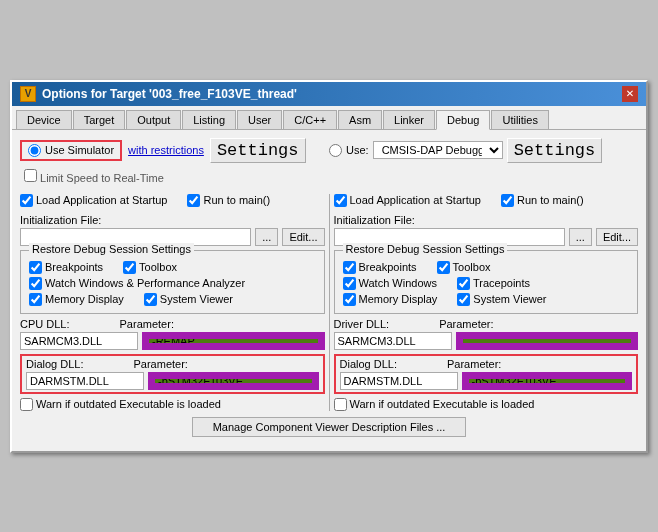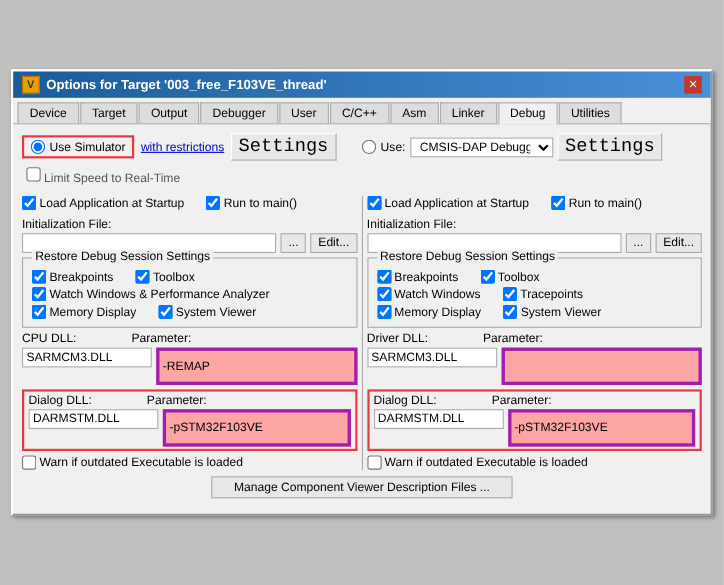--- a/index.html
+++ b/index.html
@@ -202,23 +202,23 @@
     }
     .dll-input {
       border: 1px solid #aaa;
       background: white;
       height: 18px;
       padding: 1px 3px;
       font-size: 11px;
       width: 118px;
     }
     .param-input {
-      border: 3px solid #a21caf;
-      background: #fca5a5;
-      height: 34px;
+      border: 7px solid #a21caf;
+      background: #4d7c0f;
+      height: 18px;
       padding: 1px 3px;
       font-size: 11px;
       flex: 1;
     }
     .dialog-dll-group {
       border: 2px solid #e63946;
       padding: 2px 4px;
       margin-top: 4px;
     }
     .warn-check {
@@ -277,21 +277,21 @@
       <div class="title-icon">V</div>
       <span>Options for Target '003_free_F103VE_thread'</span>
     </div>
     <button class="close-btn">✕</button>
   </div>
 
   <div class="tabs">
     <div class="tab">Device</div>
     <div class="tab">Target</div>
     <div class="tab">Output</div>
-    <div class="tab">Debugger</div>
+    <div class="tab">Listing</div>
     <div class="tab">User</div>
     <div class="tab">C/C++</div>
     <div class="tab">Asm</div>
     <div class="tab">Linker</div>
     <div class="tab active">Debug</div>
     <div class="tab">Utilities</div>
   </div>
 
   <div class="content">
 

